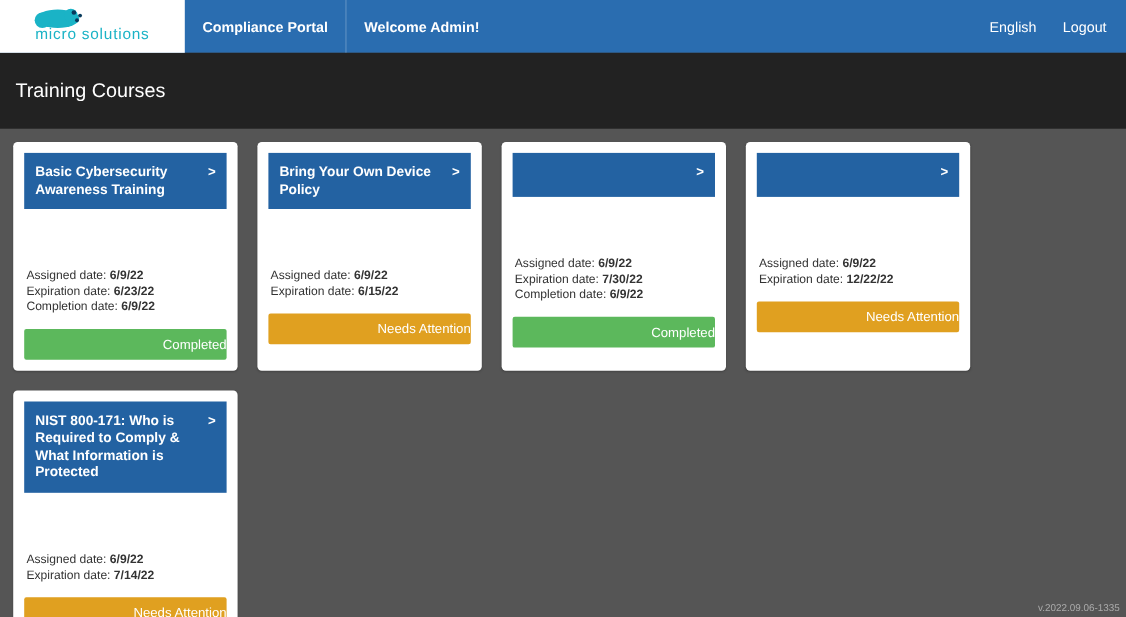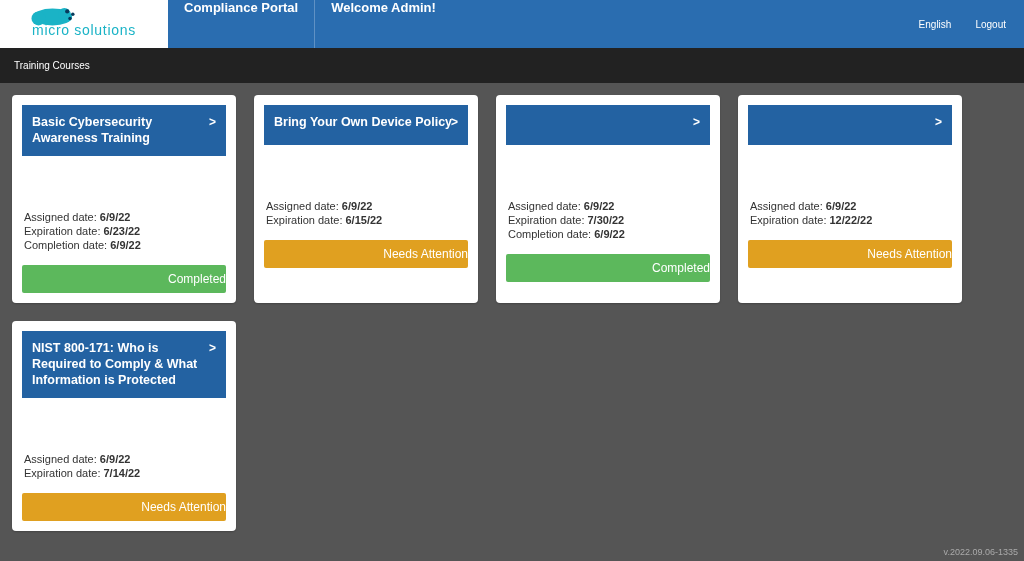--- a/index.html
+++ b/index.html
@@ -14,51 +14,51 @@
   .logo-box {
     width: 168px;
     background: #fff;
     display: flex;
     align-items: center;
     justify-content: center;
   }
   .logo-svg { width: 140px; height: 40px; }
   .header-item {
     display: flex;
-    align-items: flex-start;
+    align-items: center;
     padding: 0 16px;
     font-size: 13px;
     font-weight: bold;
     border-right: 1px solid rgba(255,255,255,0.25);
   }
   .header-item.no-border { border-right: none; font-weight: bold; }
   .header-spacer { flex: 1; }
   .header-right {
     display: flex;
     align-items: center;
     padding: 0 18px;
-    font-size: 10px;
+    font-size: 13px;
     gap: 24px;
   }
   .header-right span { cursor: pointer; }
   .section-bar {
     background: #222;
     color: #fff;
-    font-size: 10px;
-    padding: 12px 14px;
+    font-size: 18px;
+    padding: 24px 14px;
   }
   .content {
     padding: 12px;
     display: flex;
     flex-wrap: wrap;
     gap: 18px;
     align-content: flex-start;
   }
   .card {
-    width: 224px;
+    width: 204px;
     background: #fff;
     border-radius: 4px;
     padding: 10px;
     display: flex;
     flex-direction: column;
     box-shadow: 0 1px 2px rgba(0,0,0,0.2);
   }
   .card-header {
     background: #2362a2;
     color: #fff;

